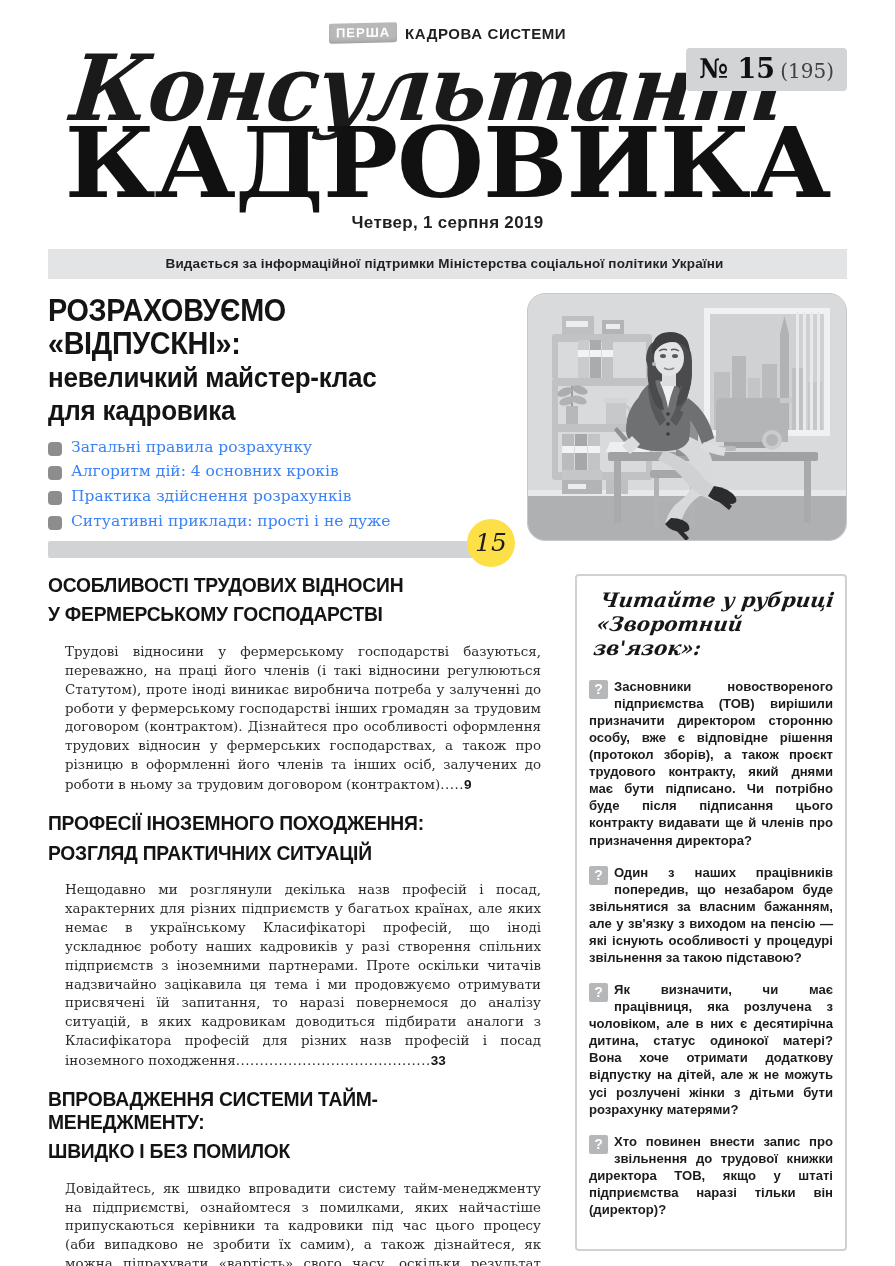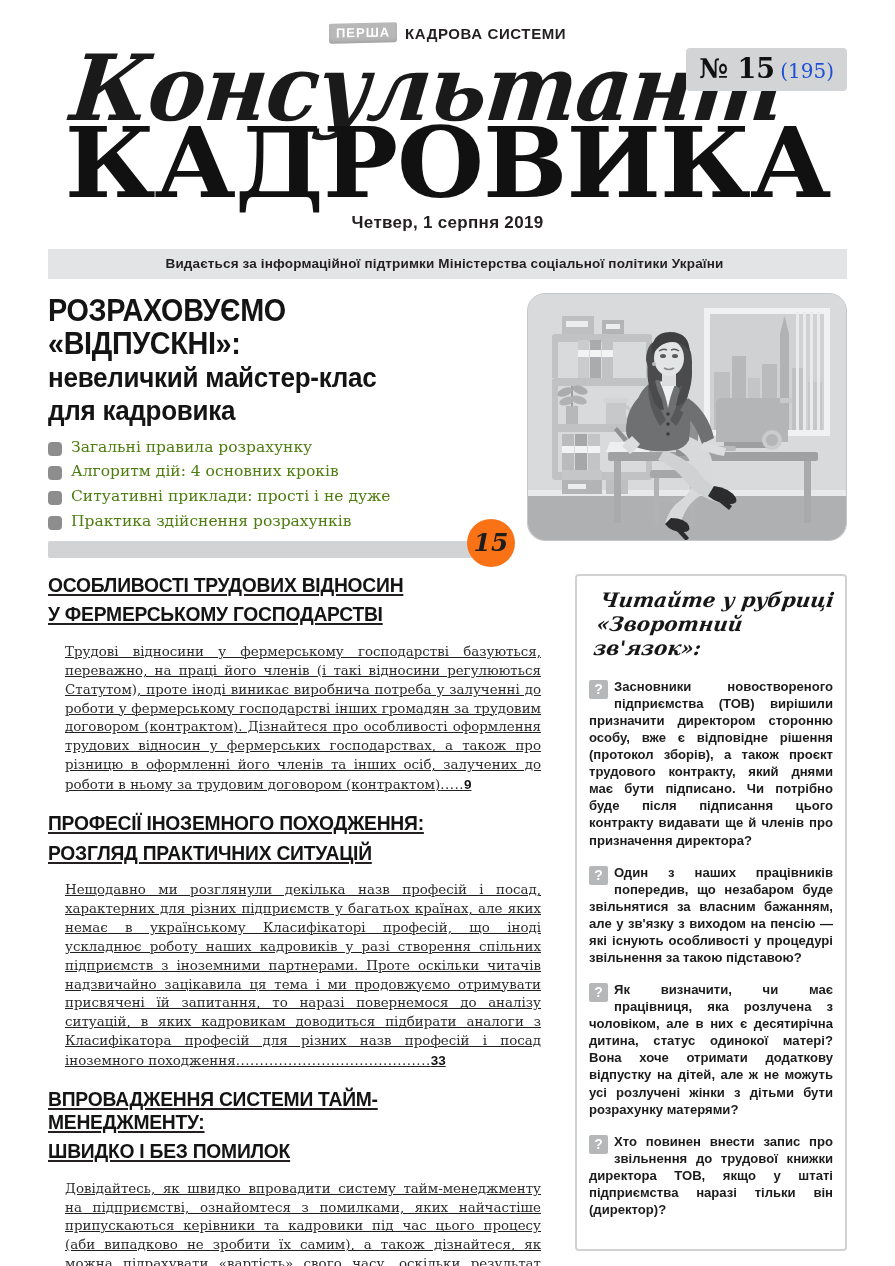--- a/index.html
+++ b/index.html
@@ -93,21 +93,21 @@
     line-height: 1;
     white-space: nowrap;
   }
   .issue-no {
     font-weight: bold;
     font-size: 27px;
     color: #111;
   }
   .issue-alt {
     font-size: 20px;
-    color: #1d4ed8;
+    color: #404040;
     margin-top: 36px;
   }
   .date-line {
     margin-top: 8px;
     font-weight: bold;
     font-size: 17px;
     letter-spacing: 0.3px;
     text-align: center;
     color: #231f20;
   }
@@ -162,21 +162,21 @@
     padding: 0;
   }
   .feat-list li {
     display: flex;
     align-items: flex-start;
     gap: 9px;
     margin-bottom: 7px;
     font-family: "DejaVu Serif", serif;
     font-size: 15.5px;
     line-height: 1.15;
-    color: #4d7c0f;
+    color: #3b82f6;
   }
   .bullet-sq {
     flex: 0 0 auto;
     width: 14px;
     height: 14px;
     background: #8d8d8d;
     border-radius: 4px;
     margin-top: 3px;
   }
   .page-ref-bar {
@@ -191,27 +191,27 @@
     background: #d2d3d5;
     border-radius: 2px;
   }
   .page-ref-bar .circle {
     position: absolute;
     right: 0;
     top: -22px;
     width: 48px;
     height: 48px;
     border-radius: 50%;
-    background: #f97316;
+    background: #fde047;
     display: flex;
     align-items: center;
     justify-content: center;
     font-family: "DejaVu Serif", serif;
     font-style: italic;
-    font-weight: bold;
+    font-weight: normal;
     font-size: 25px;
     color: #1d1d1d;
   }
 
   
   .feature-right {
     flex: 0 0 320px;
     width: 320px;
   }
   .illu-frame {
@@ -226,21 +226,21 @@
 
   
   .columns {
     display: flex;
     gap: 17px;
     margin-top: 16px;
   }
   .col-left { flex: 1 1 auto; min-width: 0; }
   .col-right { flex: 0 0 272px; width: 272px; }
 
-  .art { margin-bottom: 13px; text-decoration: underline; }
+  .art { margin-bottom: 13px; }
   .art-title {
     font-family: "Liberation Sans", sans-serif;
     font-weight: bold;
     font-size: 20.5px;
     line-height: 1.1;
     letter-spacing: -0.25px;
     transform: scaleX(0.94);
     transform-origin: left center;
     margin: 0 0 7px 0;
     color: #141414;
@@ -341,25 +341,25 @@
         <li>
           <span class="bullet-sq"></span>
           <span>Загальні правила розрахунку</span>
         </li>
         <li>
           <span class="bullet-sq"></span>
           <span>Алгоритм дій: 4 основних кроків</span>
         </li>
         <li>
           <span class="bullet-sq"></span>
-          <span>Ситуативні приклади: прості і не дуже</span>
+          <span>Практика здійснення розрахунків</span>
         </li>
         <li>
           <span class="bullet-sq"></span>
-          <span>Практика здійснення розрахунків</span>
+          <span>Ситуативні приклади: прості і не дуже</span>
         </li>
       </ul>
 
       <div class="page-ref-bar">
         <div class="bar"></div>
         <div class="circle">15</div>
       </div>
     </div>
 
     <div class="feature-right">

